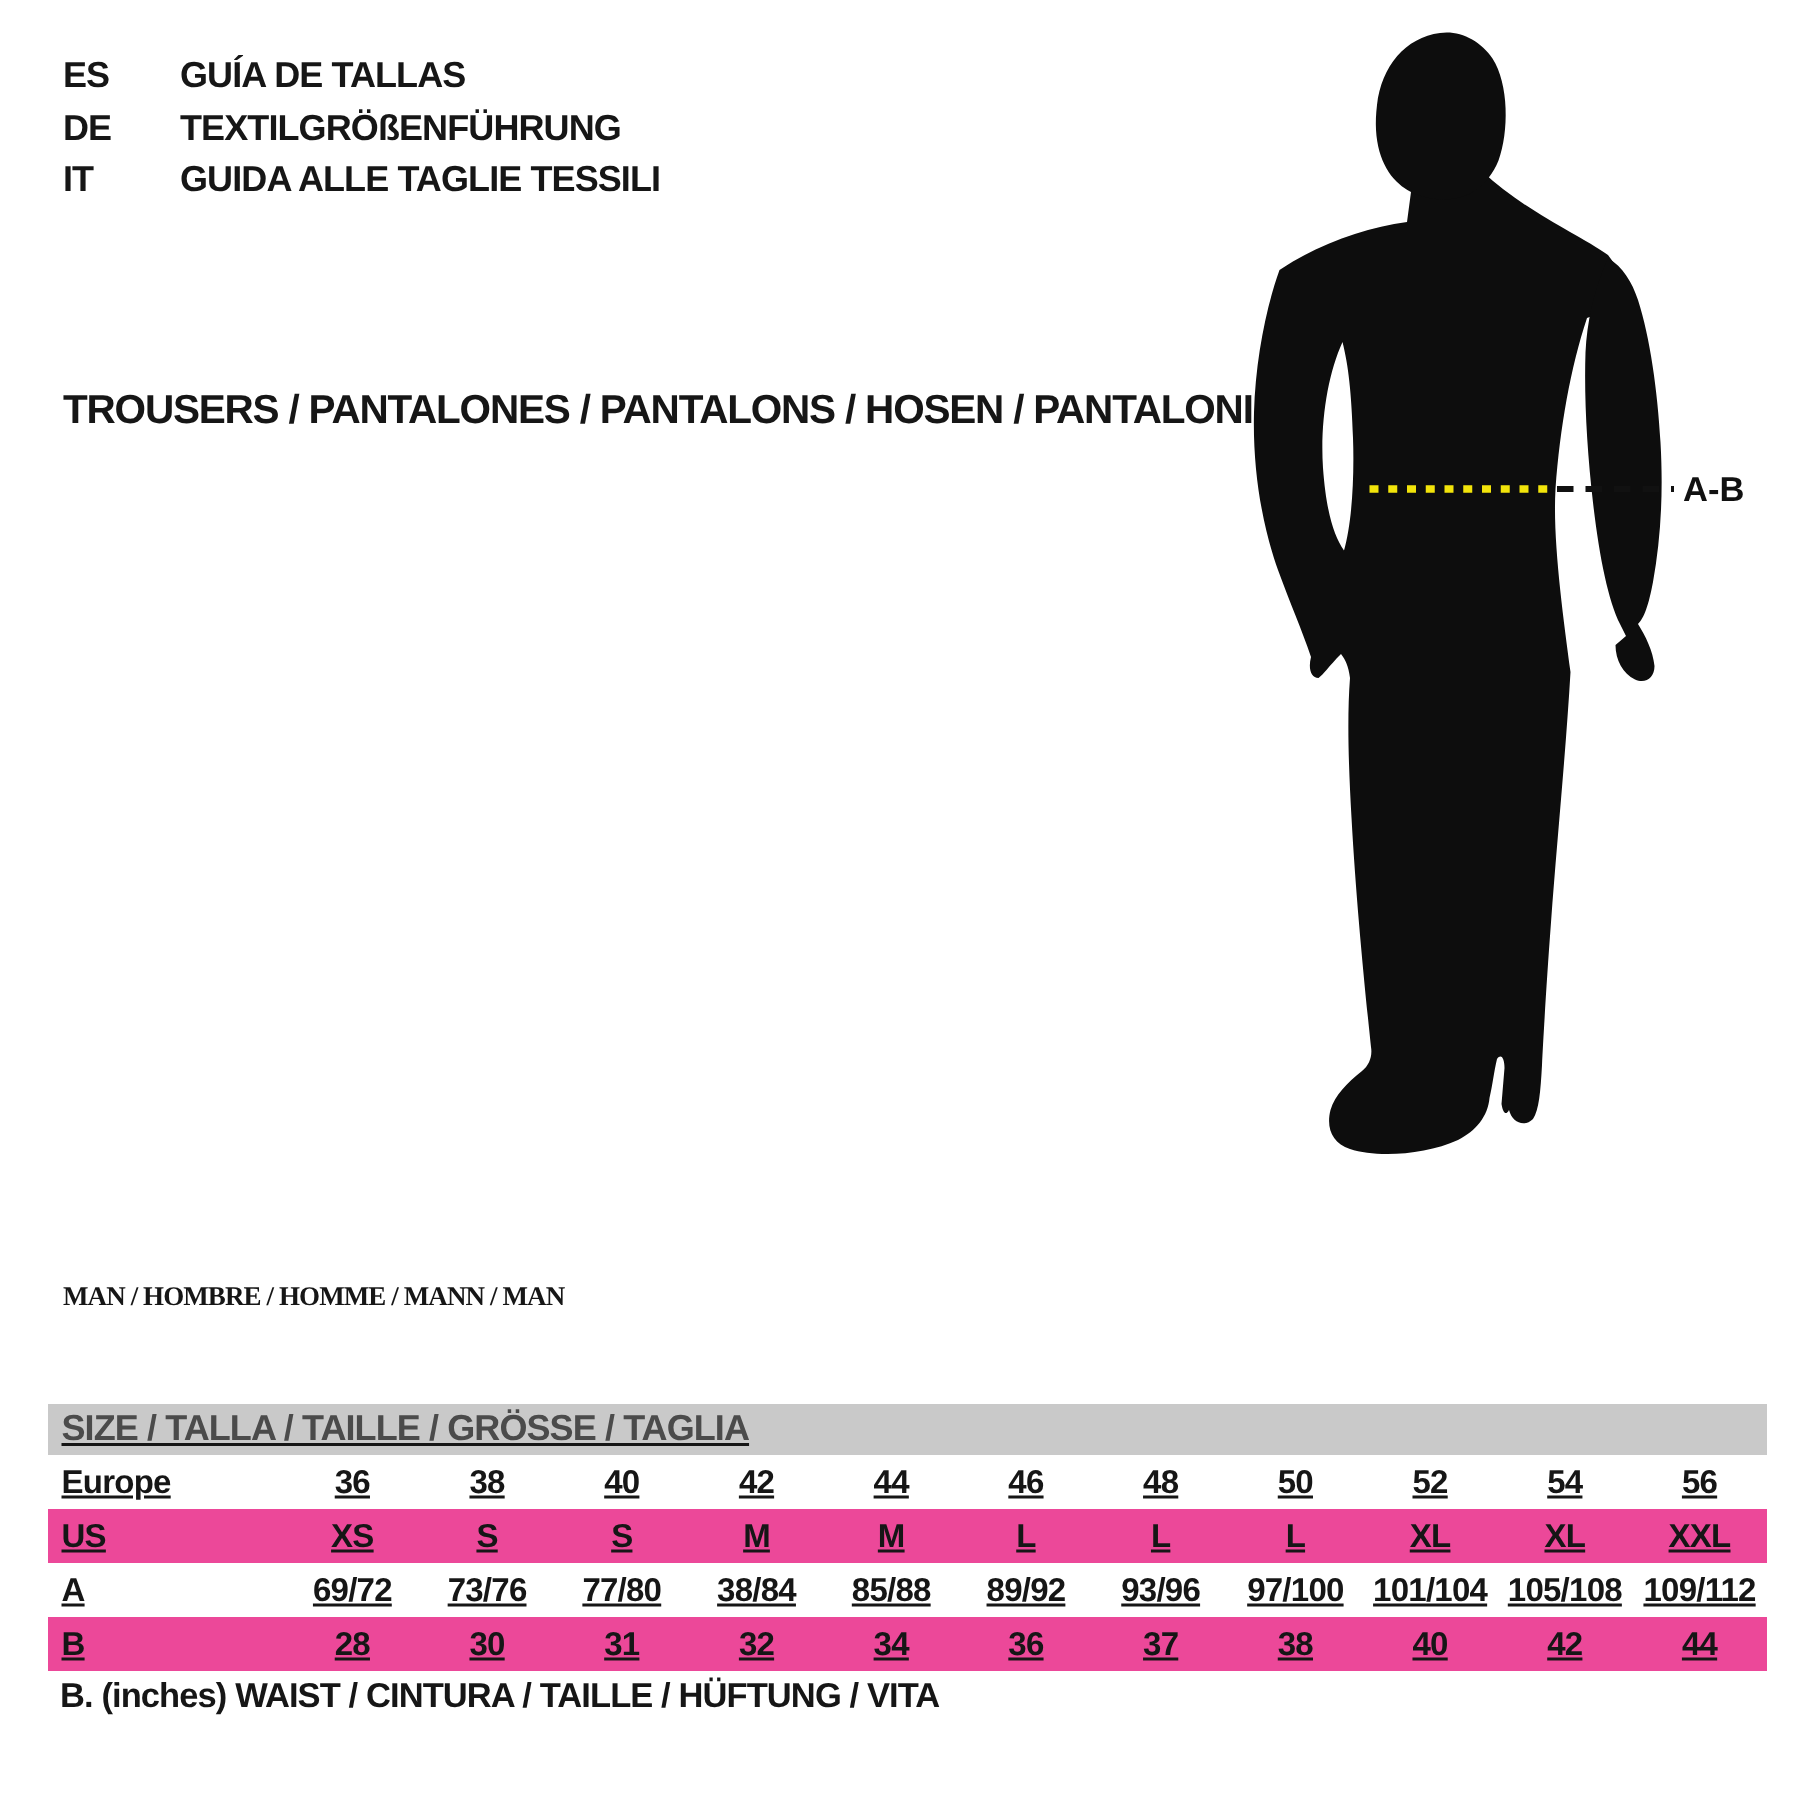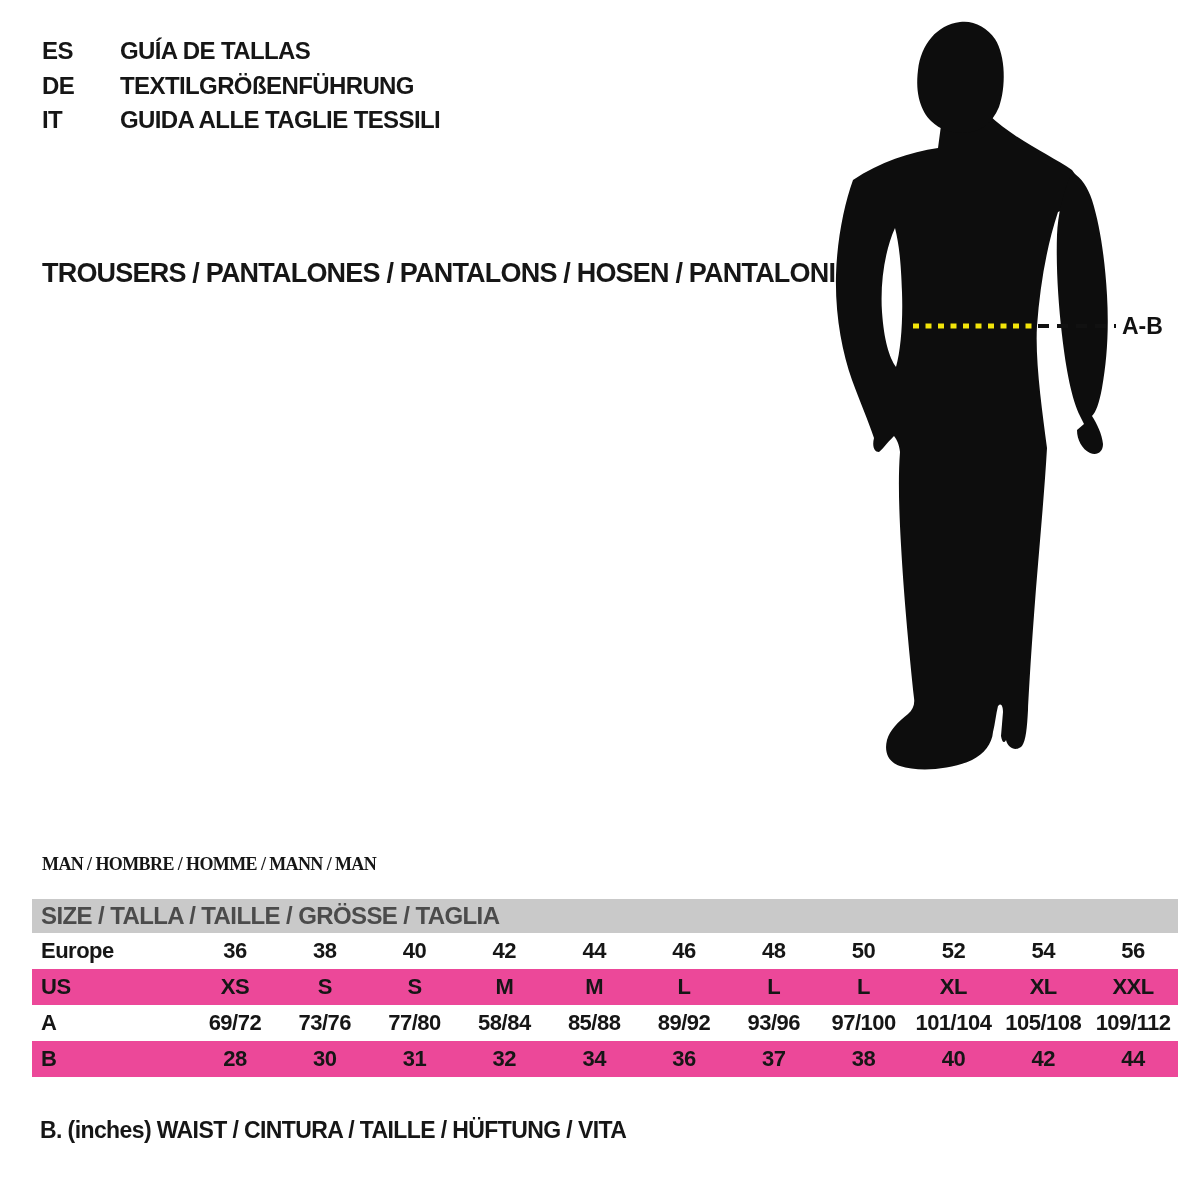--- a/index.html
+++ b/index.html
@@ -11,21 +11,21 @@
     font-family:"Liberation Sans", sans-serif;
     font-weight:bold;
     overflow:hidden;
   }
   .lang-block { position:absolute; left:42px; top:34px; }
   .lang-row { display:flex; height:34.5px; align-items:center; font-size:24px; letter-spacing:-0.6px; }
   .lang-code { width:78px; }
   .garment-heading { position:absolute; left:42px; top:222px; font-size:27px; letter-spacing:-0.8px; white-space:nowrap;margin-top:36px; }
   .silhouette-wrap { position:absolute; left:800px; top:0; width:400px; height:800px; }
   .section-heading { position:absolute; left:42px; top:854px; font-size:18px; letter-spacing:-0.6px; white-space:nowrap;font-family:Liberation Serif, serif; }
-  .size-table { position:absolute; left:32px; top:899px; width:1146px; }
+  .size-table { position:absolute; left:32px; top:936px; width:1146px;text-decoration:underline; }
   .size-table-header {
     height:34px; background:#c9c9c9; color:#4b4b4b;
     display:flex; align-items:center; padding-left:9px;
     font-size:24px; letter-spacing:-0.6px;
   }
   .t-row { display:flex; height:36px; align-items:center; font-size:22px; letter-spacing:-0.5px; }
   .t-row.alt { background:#ec4899; }
   .t-label { width:158px; padding-left:9px; }
   .t-cell { flex:1; text-align:center; }
   .notes { position:absolute; left:40px; top:1115px; font-size:23px; letter-spacing:-0.6px; }
@@ -158,21 +158,21 @@
         <span class="t-cell">XL</span>
         <span class="t-cell">XL</span>
         <span class="t-cell">XXL</span>
       </div>
 
   <div class="t-row">
     <span class="t-label">A</span>
   <span class="t-cell">69/72</span>
         <span class="t-cell">73/76</span>
         <span class="t-cell">77/80</span>
-        <span class="t-cell">58/84</span>
+        <span class="t-cell">38/84</span>
         <span class="t-cell">85/88</span>
         <span class="t-cell">89/92</span>
         <span class="t-cell">93/96</span>
         <span class="t-cell">97/100</span>
         <span class="t-cell">101/104</span>
         <span class="t-cell">105/108</span>
         <span class="t-cell">109/112</span>
       </div>
 
   <div class="t-row alt">

